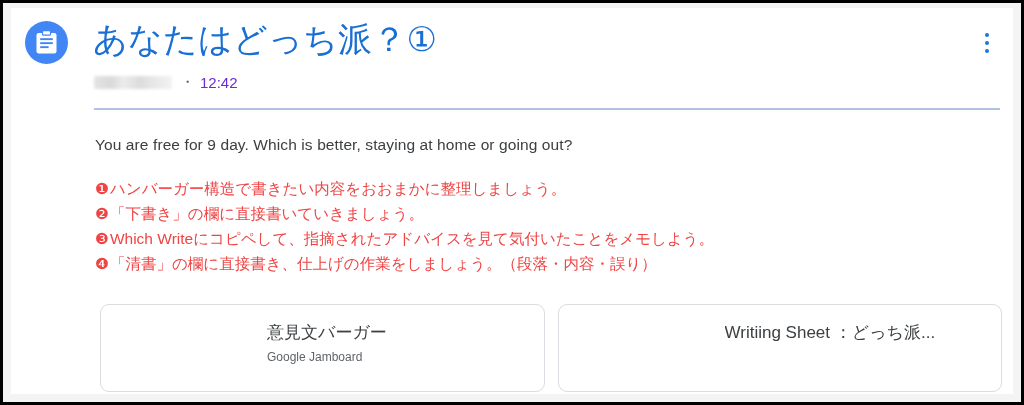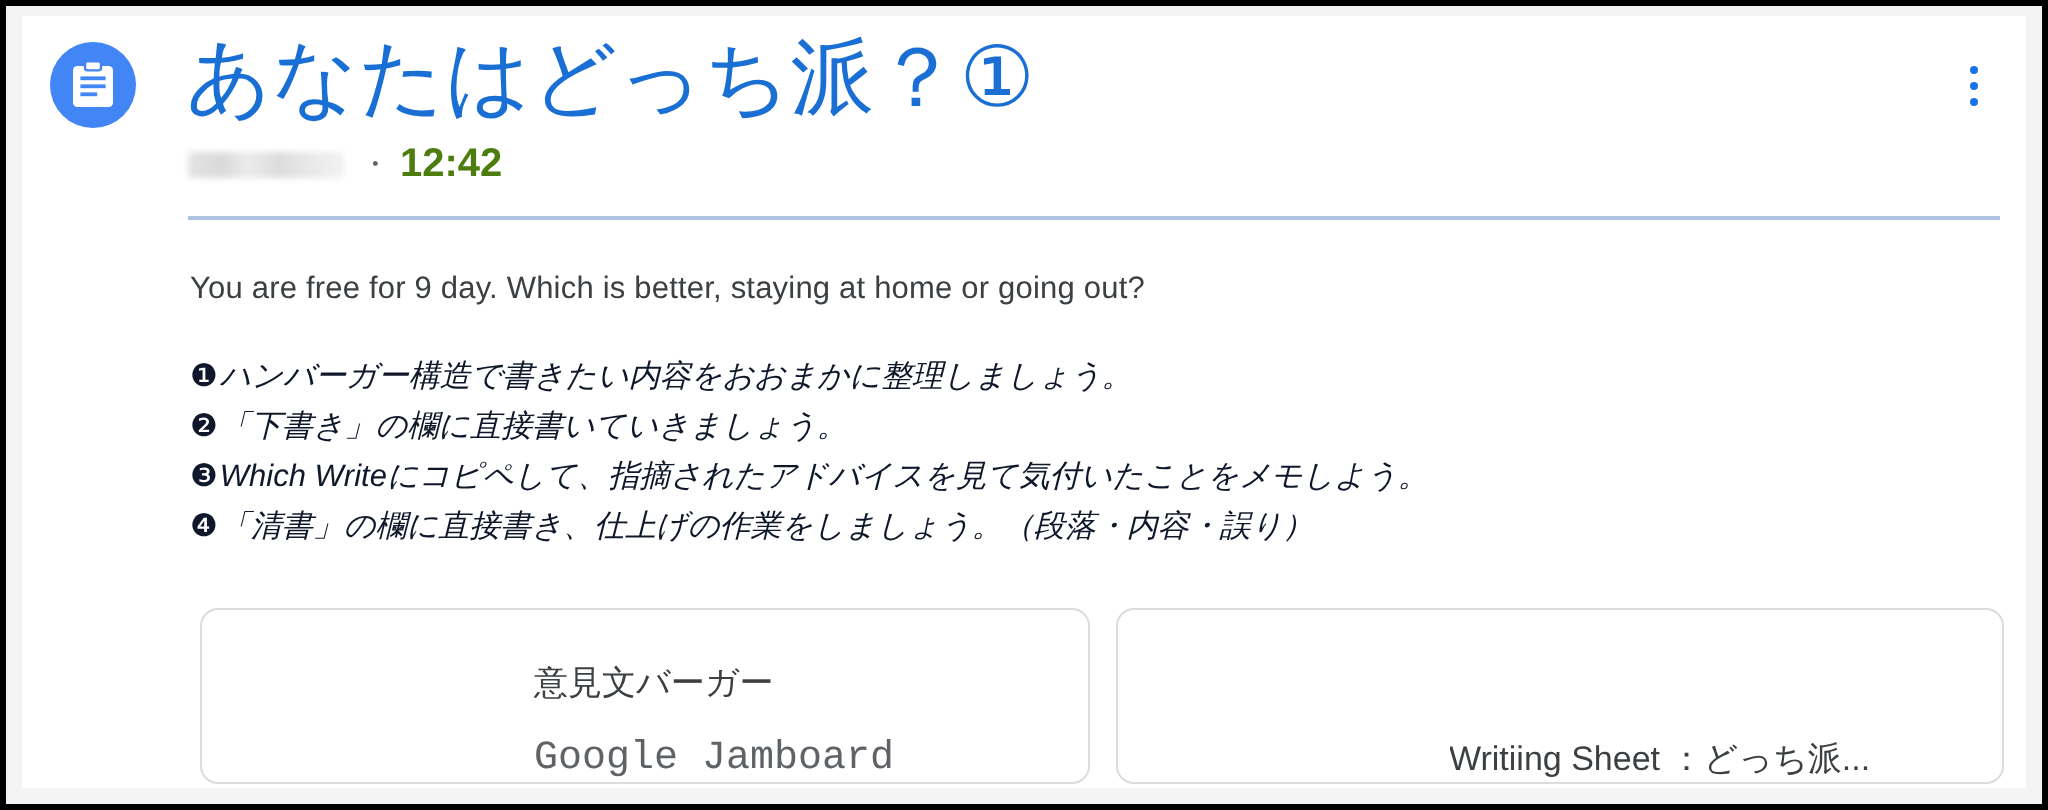--- a/index.html
+++ b/index.html
@@ -34,21 +34,21 @@
     left: 14px; top: 13px;
     width: 43px; height: 43px;
     border-radius: 50%;
     background: #4285f4;
   }
   .assignment-icon svg { position: absolute; left: 10px; top: 9px; }
 
   .post-title {
     position: absolute;
     left: 82px; top: 8px;
-    font-size: 42px;
+    font-size: 34px;
     line-height: 46px;
     color: #1a6fd4;
     font-weight: 400;
     letter-spacing: 0.2px;
     white-space: nowrap;
   }
   .meta-row {
     position: absolute;
     left: 83px; top: 63px;
     display: flex;
@@ -56,21 +56,21 @@
     height: 22px;
   }
   .author-redacted {
     width: 78px; height: 13px;
     border-radius: 2px;
     background: linear-gradient(90deg,#e3e3e3 0%,#d9d9d9 22%,#ececec 38%,#dcdcdc 58%,#e8e8e8 78%,#f2f2f2 100%);
     filter: blur(1.6px);
     margin-right: 8px;
   }
   .meta-sep { color: #5f6368; font-size: 15px; margin-right: 5px; }
-  .meta-time { color: #4d7c0f; font-size: 20px; font-weight: bold; }
+  .meta-time { color: #6d28d9; font-size: 15px; }
 
   .overflow-menu {
     position: absolute;
     right: 13px; top: 20px;
     width: 26px; height: 30px;
     display: flex; flex-direction: column;
     align-items: center; justify-content: center;
     gap: 4px;
     cursor: pointer;
   }
@@ -93,42 +93,41 @@
   .intro {
     font-size: 15.5px;
     color: #3c4043;
     line-height: 22px;
     margin: 0 0 20px 0;
     letter-spacing: 0.1px;
   }
   .steps { margin: 0; padding: 0; list-style: none; }
   .steps li {
     font-size: 15.5px;
-    color: #0f172a;
+    color: #ef4444;
     line-height: 25px;
     white-space: nowrap;
-    font-style: italic;
   }
   .steps li .num { margin-right: 1px; }
 
   
   .attachments {
     position: absolute;
     left: 89px; top: 296px;
     width: 902px; height: 88px;
     display: flex;
     gap: 13px;
   }
   .attach-card {
     width: 446px; height: 88px;
     border: 1px solid #dadce0;
     border-radius: 9px;
     background: #ffffff;
     display: flex;
-    align-items: flex-end;
+    align-items: flex-start;
     overflow: hidden;
     cursor: pointer;
   }
   .thumb-wrap {
     width: 148px;
     flex: 0 0 148px;
     border-right: 1px solid #dadce0;
     background: #ffffff;
     position: relative;
     overflow: hidden;
@@ -141,26 +140,25 @@
   .attach-title {
     font-size: 17px;
     color: #3c4043;
     line-height: 23px;
     white-space: nowrap;
     overflow: hidden;
     text-overflow: ellipsis;
   }
   .attach-title.bold { font-weight: normal; }
   .attach-sub {
-    font-size: 20px;
+    font-size: 12px;
     color: #5f6368;
     line-height: 22px;
-    margin-top: 16px;
+    margin-top: 2px;
     white-space: nowrap;
-    font-family: Liberation Mono, monospace;
   }
 
   
   .burger-thumb { position: absolute; inset: 0; background: #fff; }
   .burger-thumb .hdr-line {
     position: absolute; left: 6px;
     height: 2px; background: #c9c9c9;
   }
   .burger-thumb .bun {
     position: absolute; left: 6px; top: 14px;

